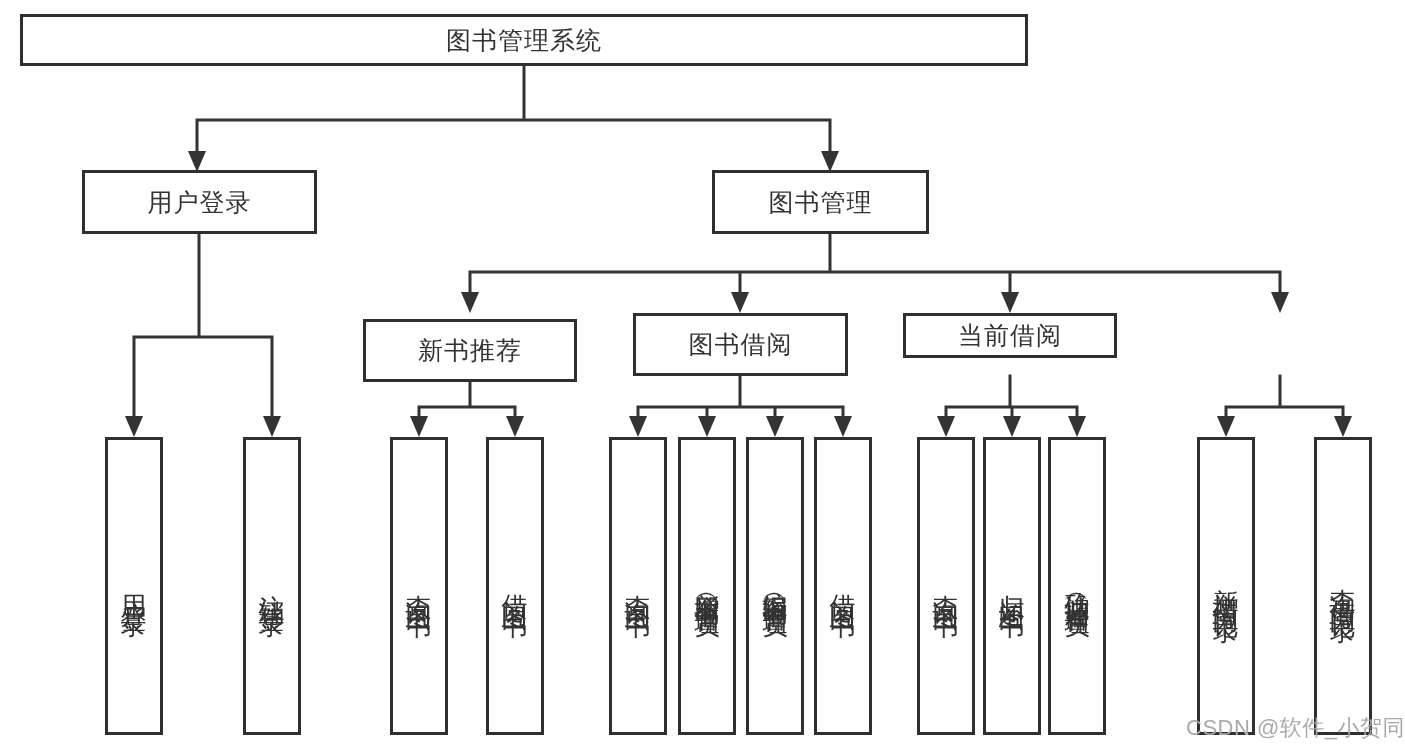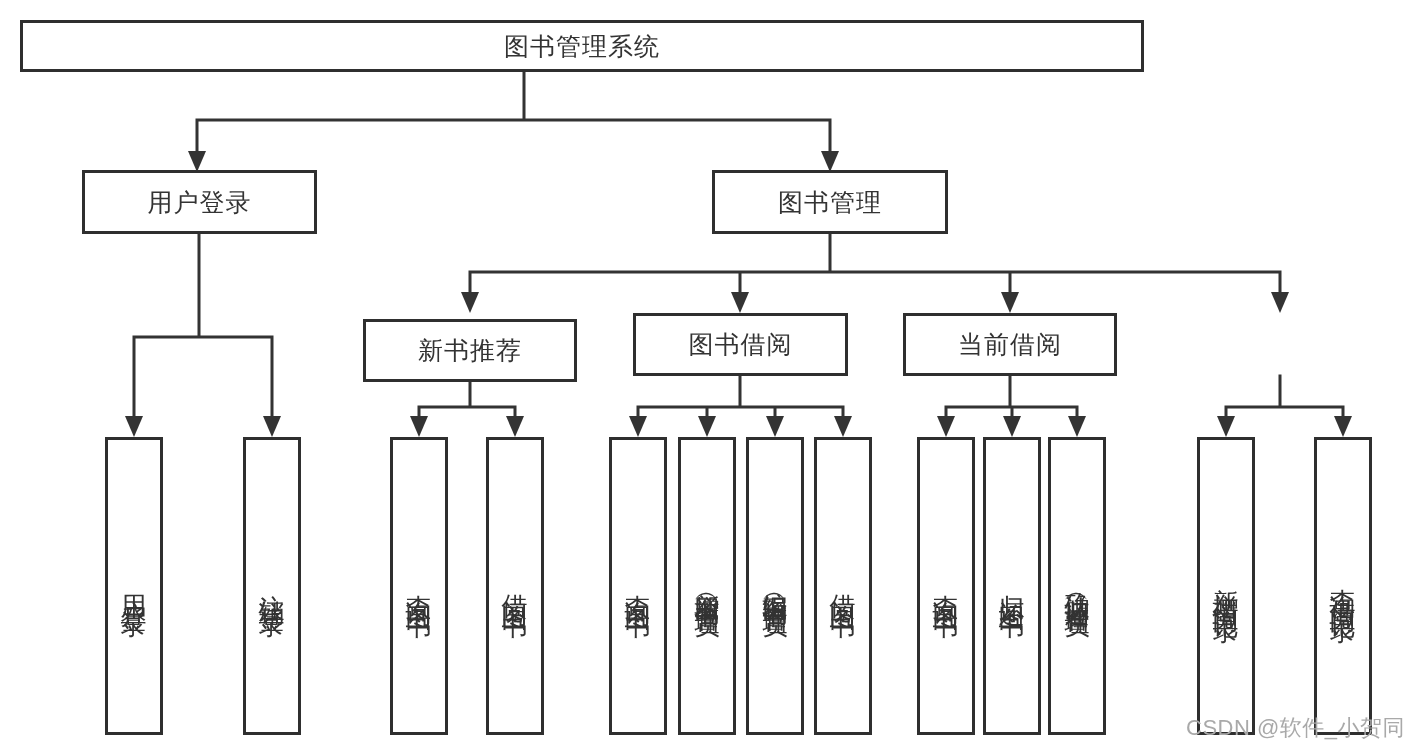--- a/index.html
+++ b/index.html
@@ -122,38 +122,38 @@
       <polygon points="766,416 784,416 775,437"></polygon>
       <polygon points="834,416 852,416 843,437"></polygon>
       <polygon points="937,416 955,416 946,437"></polygon>
       <polygon points="1003,416 1021,416 1012,437"></polygon>
       <polygon points="1068,416 1086,416 1077,437"></polygon>
       <polygon points="1217,416 1235,416 1226,437"></polygon>
       <polygon points="1334,416 1352,416 1343,437"></polygon>
     </g>
   </svg>
 
-  <div class="node hbox" style="left:20px;top:20px;width:1124px;height:52px">
+  <div class="node hbox" style="left:20px;top:14px;width:1008px;height:52px">
     <span>图书管理系统</span>
   </div>
 
   <div class="node hbox" style="left:82px;top:170px;width:235px;height:64px">
     <span>用户登录</span>
   </div>
-  <div class="node hbox" style="left:712px;top:170px;width:236px;height:64px">
+  <div class="node hbox" style="left:712px;top:170px;width:217px;height:64px">
     <span>图书管理</span>
   </div>
 
   <div class="node hbox" style="left:363px;top:319px;width:214px;height:63px">
     <span>新书推荐</span>
   </div>
   <div class="node hbox" style="left:633px;top:313px;width:215px;height:63px">
     <span>图书借阅</span>
   </div>
-  <div class="node hbox" style="left:903px;top:313px;width:214px;height:63px">
+  <div class="node hbox" style="left:903px;top:313px;width:214px;height:45px">
     <span>当前借阅</span>
   </div>
 
   <div class="node vbox" style="left:105px">
     <span class="vlabel">用户登录</span>
   </div>
   <div class="node vbox" style="left:243px">
     <span class="vlabel">注销登录</span>
   </div>
 

